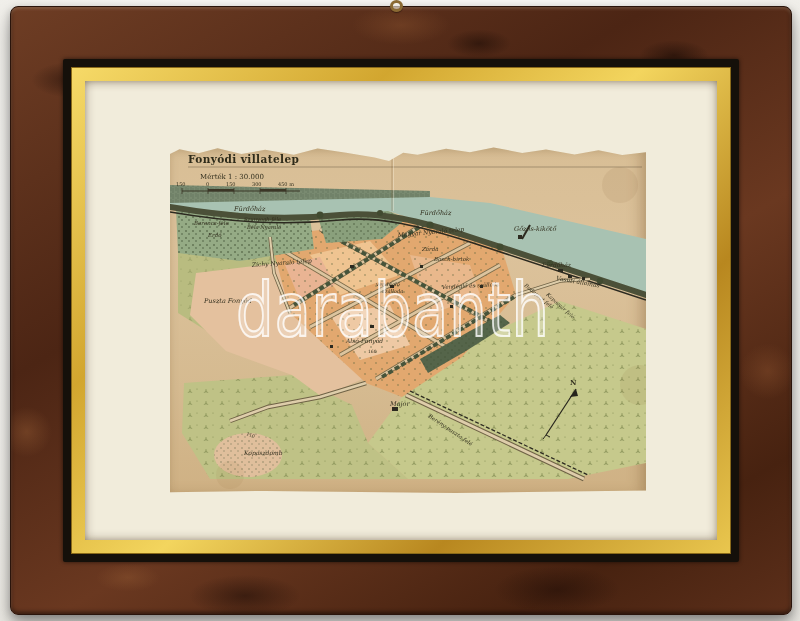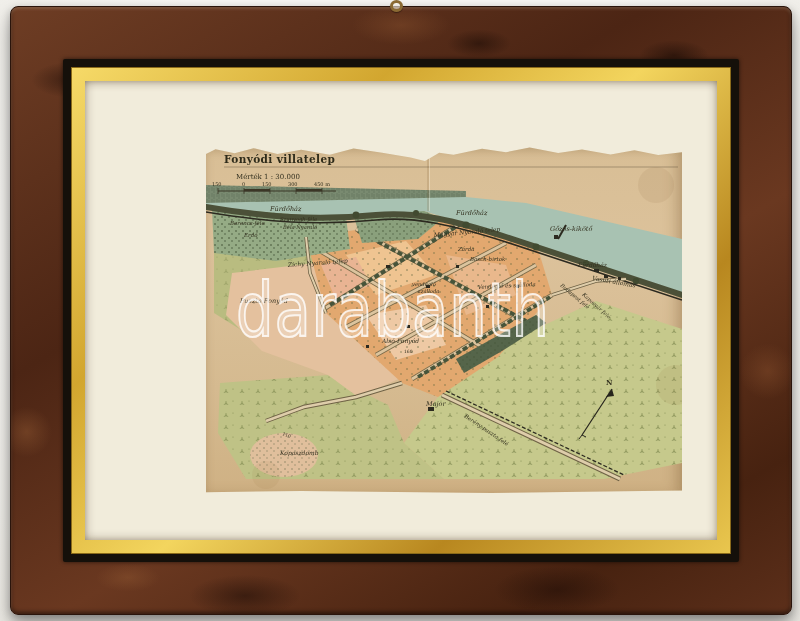--- a/index.html
+++ b/index.html
@@ -35,21 +35,21 @@
       inset 7px 0 10px -6px rgba(70,50,25,.35),
       inset -7px 0 10px -6px rgba(70,50,25,.35),
       inset 0 -7px 10px -6px rgba(70,50,25,.35);}
   
   .paper{position:absolute;left:170px;top:145px;width:476px;height:348px;
     background:linear-gradient(180deg,#d8be95,#dcc29b 30%,#d5ba90 70%,#cfb184);
     clip-path:polygon(0% 2.6%,2% 1.2%,6% 2.4%,10% 0.9%,15% 2.6%,20% 1.4%,26% 2.8%,31% 1%,
       37% 2.2%,43% 3.6%,46% 4.6%,49% 2.2%,52% 2.8%,58% 1.1%,63% 2.1%,68% 0.7%,74% 2.3%,
       79% 1.3%,85% 2.7%,90% 1.5%,95% 2.9%,100% 2.1%,100% 99.3%,60% 100%,20% 99.4%,0% 99.8%);
     box-shadow:0 2px 5px rgba(90,70,40,.4), inset -8px 0 12px rgba(120,85,45,.22),
-      inset 0 6px 9px rgba(120,85,45,.22);margin-left:36px;}
+      inset 0 6px 9px rgba(120,85,45,.22);}
   .paper svg{position:absolute;left:0;top:0;}
   .lbl{font-family:"DejaVu Serif",serif;font-style:italic;fill:#33301f;}
   .lbl.up{font-style:normal;}
   .lbl.title{font-style:normal;font-weight:bold;fill:#2e2b1a;letter-spacing:.4px;}
   .lbl.b{font-style:normal;font-weight:bold;}
   
   .watermark{position:absolute;left:236px;top:270px;font-size:74px;line-height:1.1;
     font-family:"DejaVu Sans",sans-serif;letter-spacing:1px;color:transparent;
     -webkit-text-stroke:2.2px rgba(255,255,255,.8);
     text-shadow:0 0 1px rgba(255,255,255,.25);

